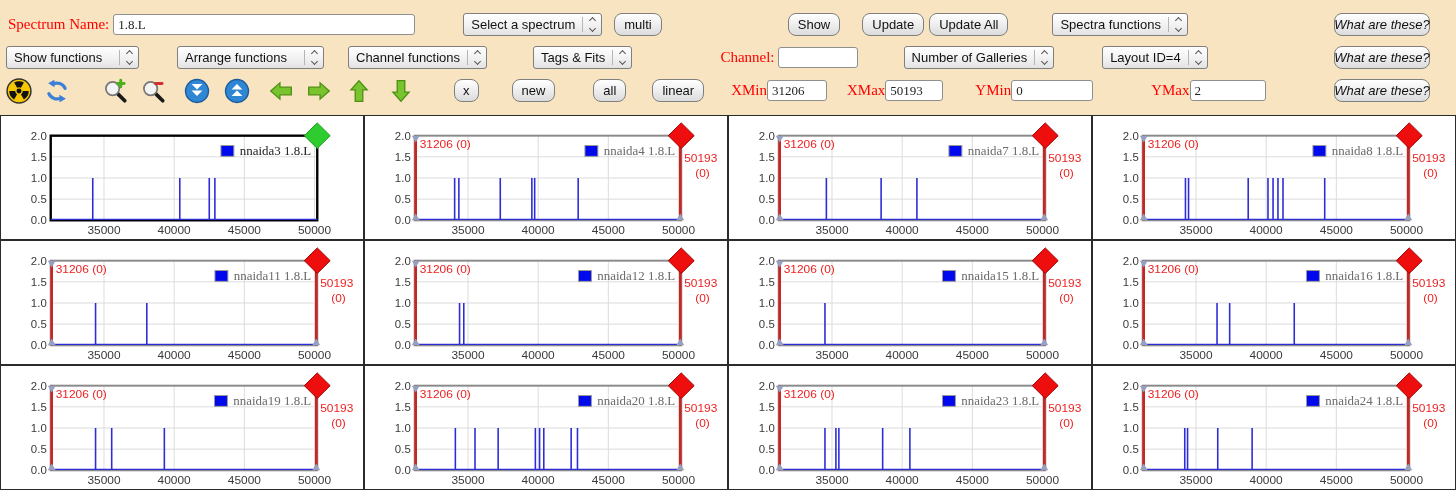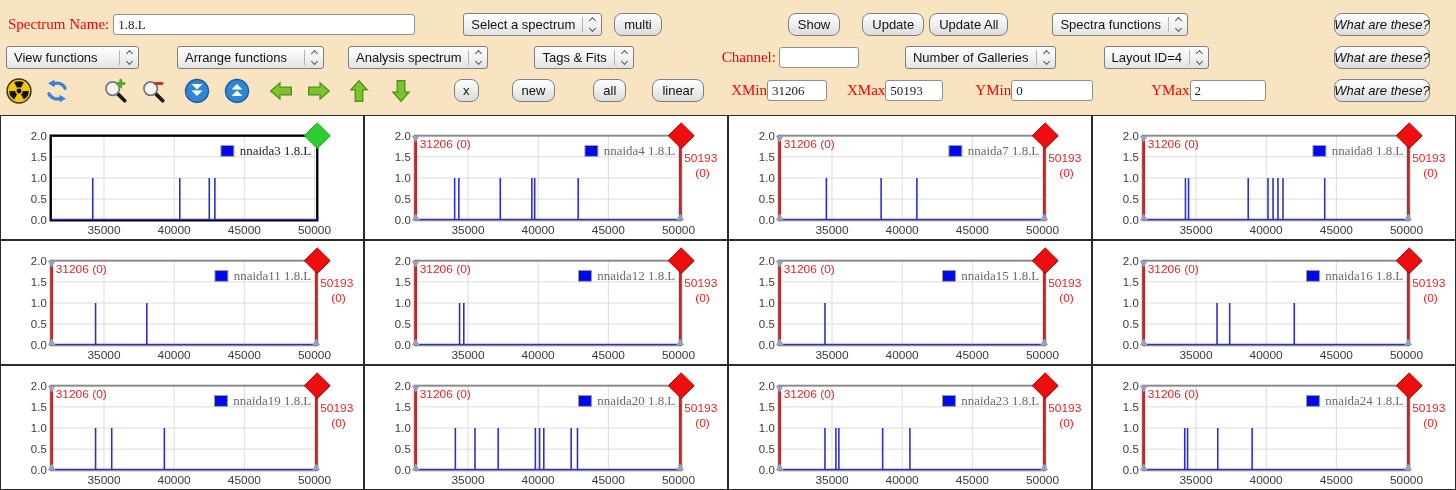--- a/index.html
+++ b/index.html
@@ -55,37 +55,37 @@
       <span class="spn">
           <b class="up"></b>
           <b class="dn"></b>
         </span>
     </span>
     <button class="btn what-btn ml-auto">What are these?</button>
   </div>
 
   <div class="trow">
     <span class="combo">
-      <span class="combo-label" style="min-width:98px">View functions</span>
+      <span class="combo-label" style="min-width:98px">Show functions</span>
       <span class="combo-sep"></span>
       <span class="spn">
           <b class="up"></b>
           <b class="dn"></b>
         </span>
     </span>
     <span class="combo" style="margin-left:38px">
       <span class="combo-label" style="min-width:112px">Arrange functions</span>
       <span class="combo-sep"></span>
       <span class="spn">
           <b class="up"></b>
           <b class="dn"></b>
         </span>
     </span>
     <span class="combo" style="margin-left:24px">
-      <span class="combo-label" style="min-width:100px">Analysis spectrum</span>
+      <span class="combo-label" style="min-width:100px">Channel functions</span>
       <span class="combo-sep"></span>
       <span class="spn">
           <b class="up"></b>
           <b class="dn"></b>
         </span>
     </span>
     <span class="combo" style="margin-left:46px">
       <span class="combo-label">Tags &amp; Fits</span>
       <span class="combo-sep"></span>
       <span class="spn">

